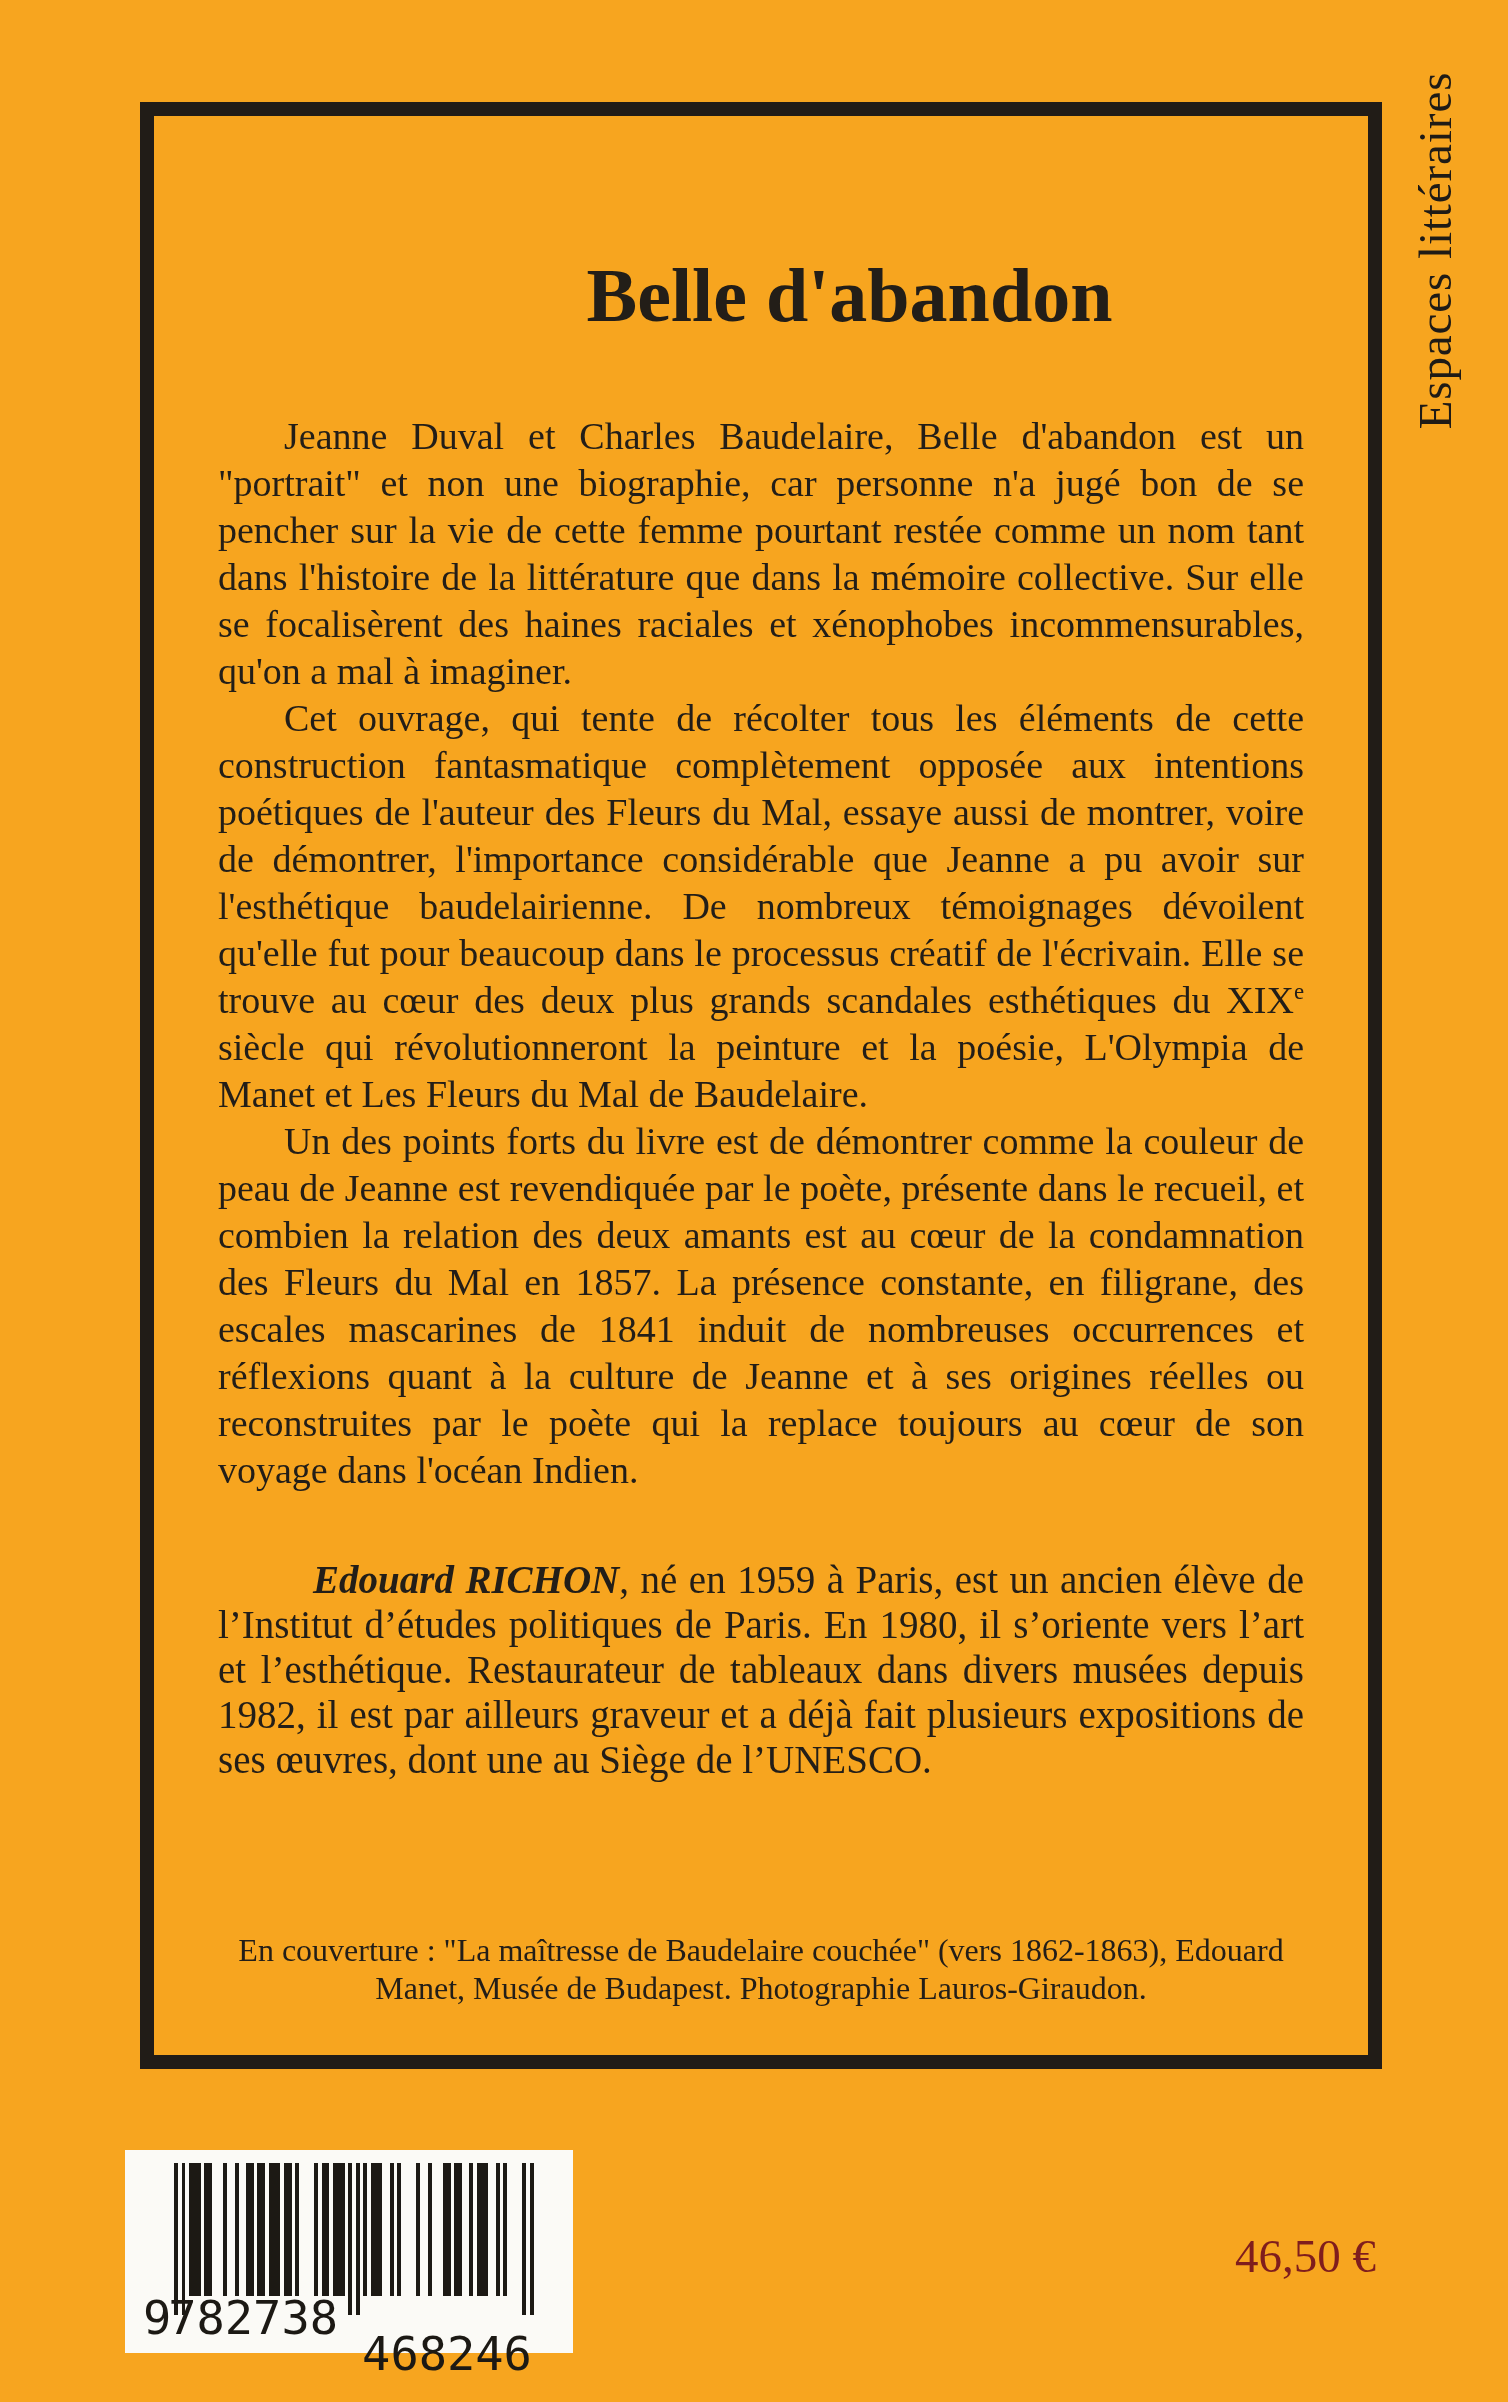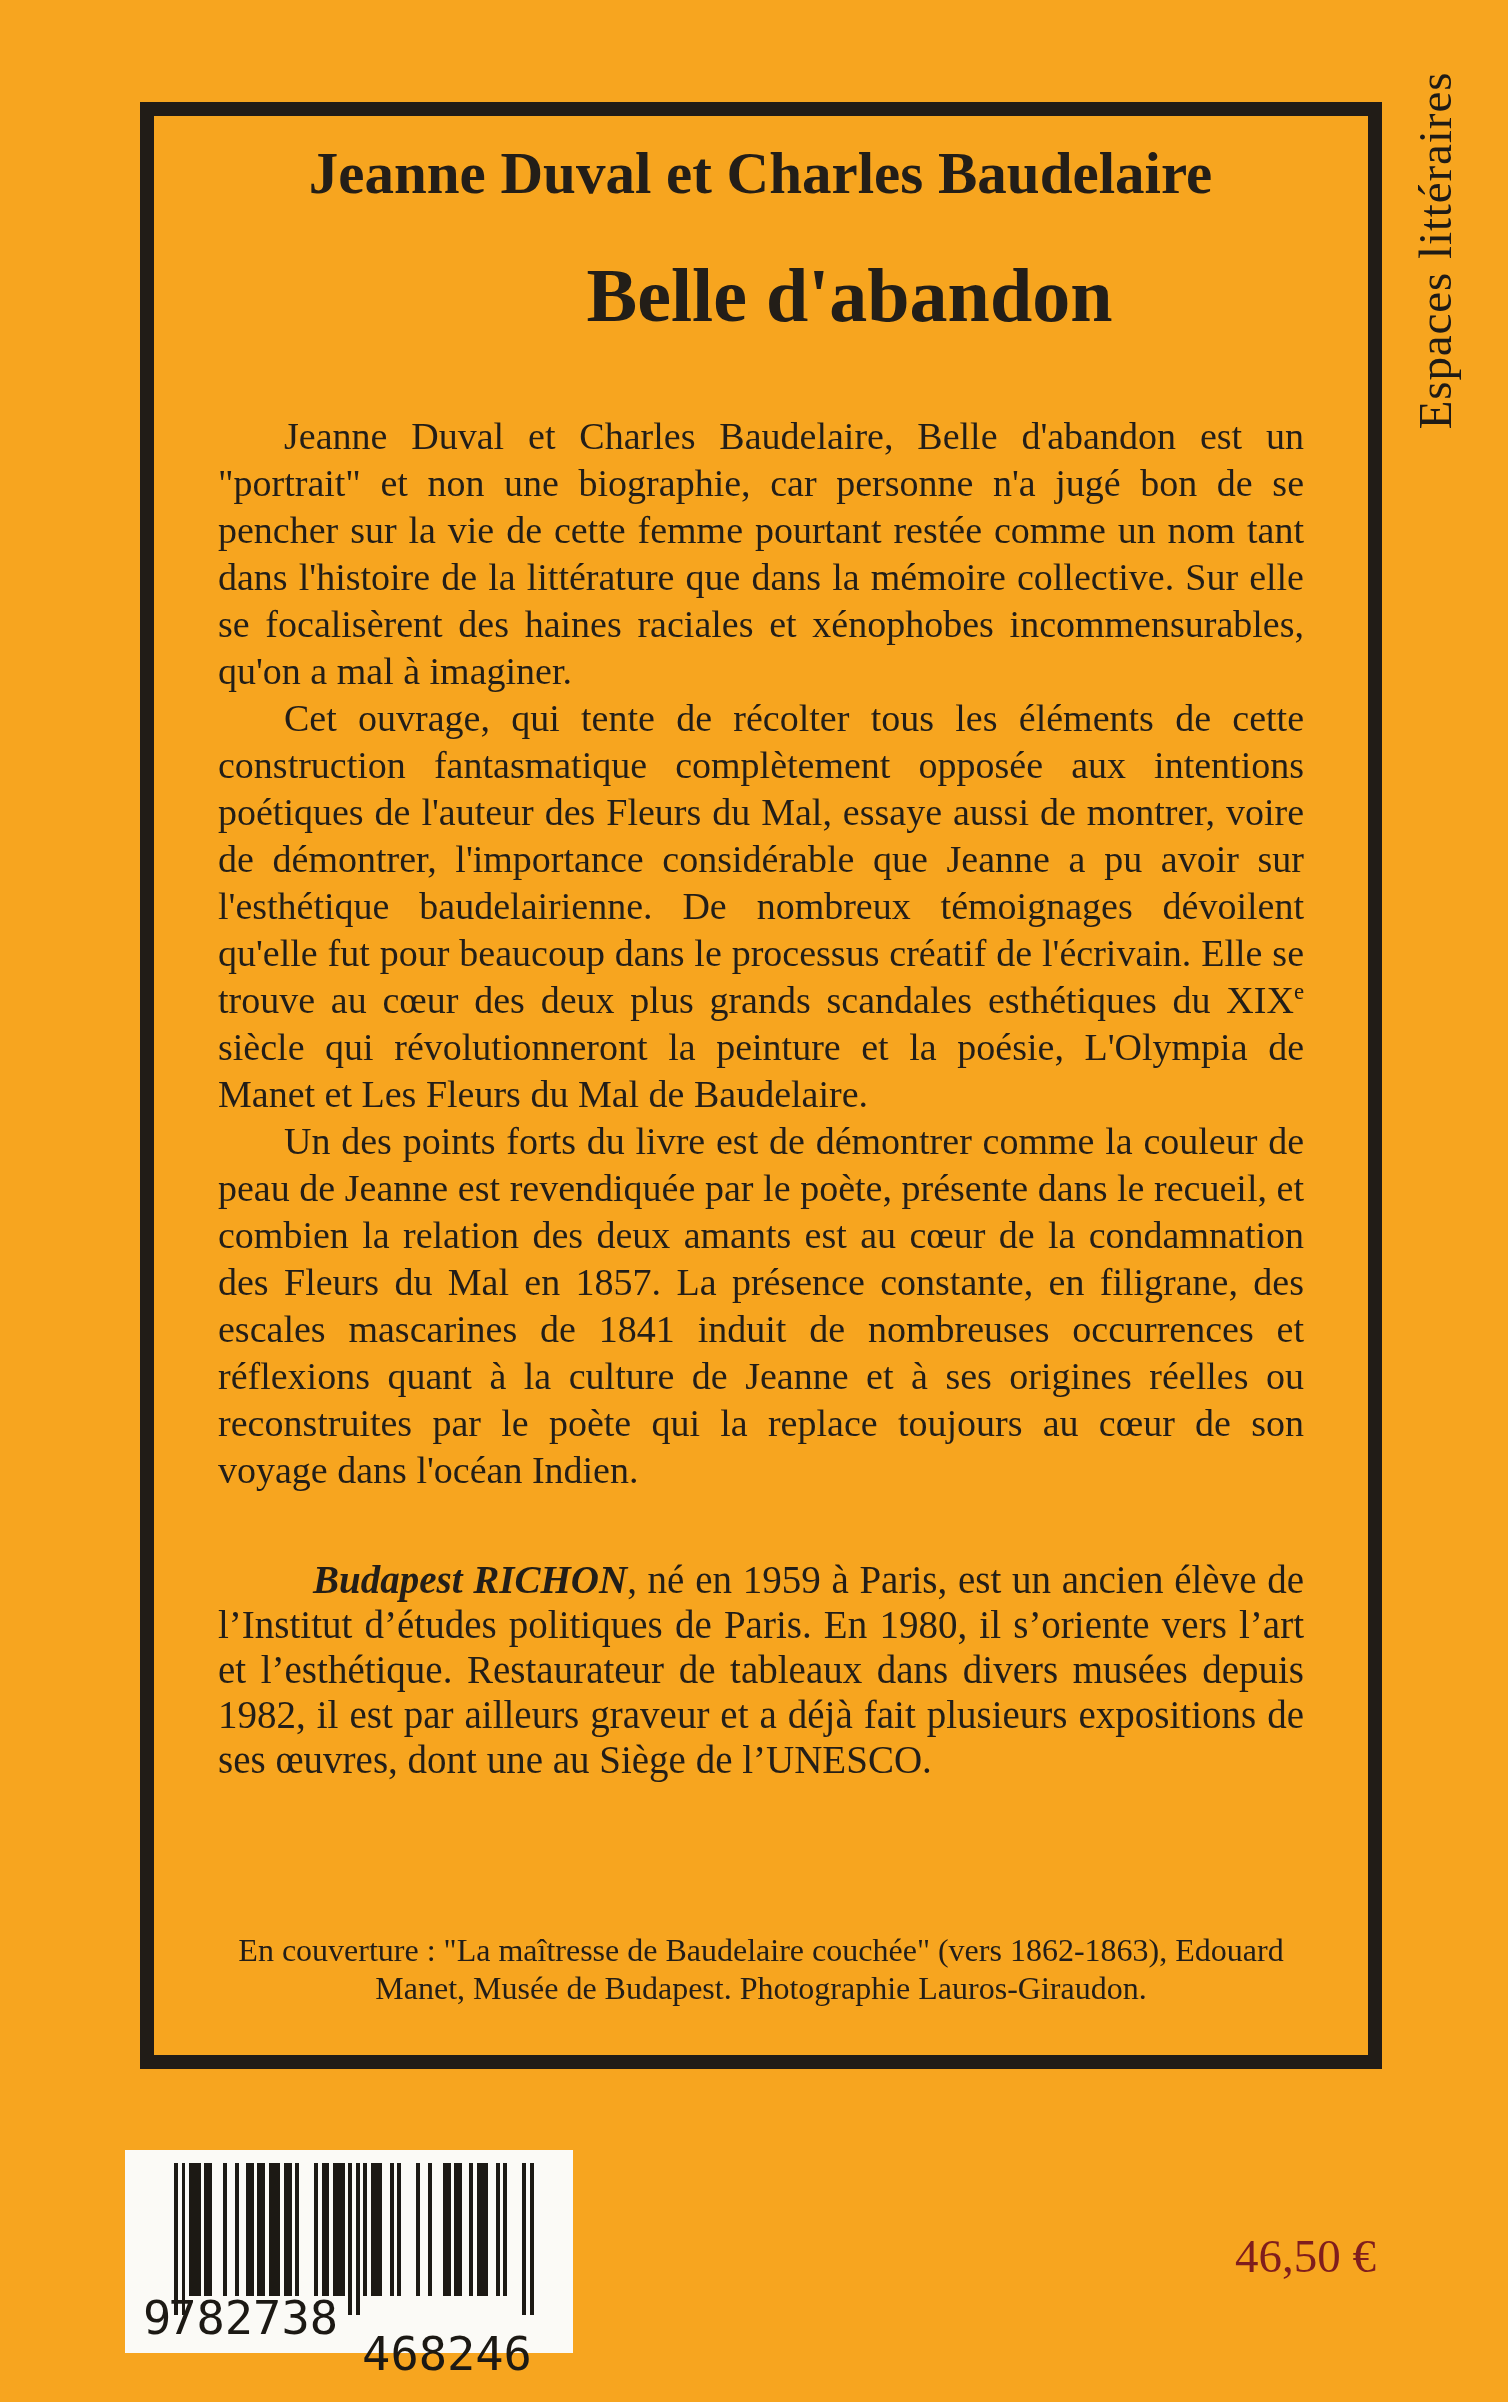--- a/index.html
+++ b/index.html
@@ -100,32 +100,31 @@
 </style>
 </head>
 <body>
 
 <div class="page">
 
   <div class="series-label">Espaces littéraires</div>
 
   <div class="frame"></div>
 
-  <div class="author-line">Jeanne Duval et Charles Baudelaire</div>
 
   <div class="book-title">Belle d'abandon</div>
 
   <div class="synopsis">
     <p><span class="seg-i">Jeanne Duval et Charles Baudelaire, Belle d'abandon</span><span> est un "portrait" et non une biographie, car personne n'a jugé bon de se pencher sur la vie de cette femme pourtant restée comme un nom tant dans l'histoire de la littérature que dans la mémoire collective. Sur elle se focalisèrent des haines raciales et xénophobes incommensurables, qu'on a mal à imaginer.</span></p>
     <p><span>Cet ouvrage, qui tente de récolter tous les éléments de cette construction fantasmatique complètement opposée aux intentions poétiques de l'auteur des </span><span class="seg-i">Fleurs du Mal,</span><span> essaye aussi de montrer, voire de démontrer, l'importance considérable que Jeanne a pu avoir sur l'esthétique baudelairienne. De nombreux témoignages dévoilent qu'elle fut pour beaucoup dans le processus créatif de l'écrivain. Elle se trouve au cœur des deux plus grands scandales esthétiques du XIX</span><sup class="seg-sup">e</sup><span> siècle qui révolutionneront la peinture et la poésie, </span><span class="seg-i">L'Olympia</span><span> de Manet et </span><span class="seg-i">Les Fleurs du Mal</span><span> de Baudelaire.</span></p>
     <p><span>Un des points forts du livre est de démontrer comme la couleur de peau de Jeanne est revendiquée par le poète, présente dans le recueil, et combien la relation des deux amants est au cœur de la condamnation des </span><span class="seg-i">Fleurs du Mal</span><span> en 1857. La présence constante, en filigrane, des escales mascarines de 1841 induit de nombreuses occurrences et réflexions quant à la culture de Jeanne et à ses origines réelles ou reconstruites par le poète qui la replace toujours au cœur de son voyage dans l'océan Indien.</span></p>
   </div>
 
   <div class="bio">
-    <p><span class="seg-bi">Budapest RICHON</span><span class="seg-i">, né en 1959 à Paris, est un ancien élève de l’Institut d’études politiques de Paris. En 1980, il s’oriente vers l’art et l’esthétique. Restaurateur de tableaux dans divers musées depuis 1982, il est par ailleurs graveur et a déjà fait plusieurs expositions de ses œuvres, dont une au Siège de l’UNESCO.</span></p>
+    <p><span class="seg-bi">Edouard RICHON</span><span class="seg-i">, né en 1959 à Paris, est un ancien élève de l’Institut d’études politiques de Paris. En 1980, il s’oriente vers l’art et l’esthétique. Restaurateur de tableaux dans divers musées depuis 1982, il est par ailleurs graveur et a déjà fait plusieurs expositions de ses œuvres, dont une au Siège de l’UNESCO.</span></p>
   </div>
 
   <div class="cover-note">En couverture : "La maîtresse de Baudelaire couchée" (vers 1862-1863), Edouard Manet, Musée de Budapest. Photographie Lauros-Giraudon.</div>
 
   <div class="barcode-box">
     <div class="bars" id="barcode-bars">
         <div class="bar" style="left: 0px; height: 152px;"></div>
         <div class="bar" style="left: 7.6px; height: 152px;"></div>
         <div class="bar" style="left: 15px; height: 133px;"></div>
         <div class="bar" style="left: 19px; height: 133px;"></div>

